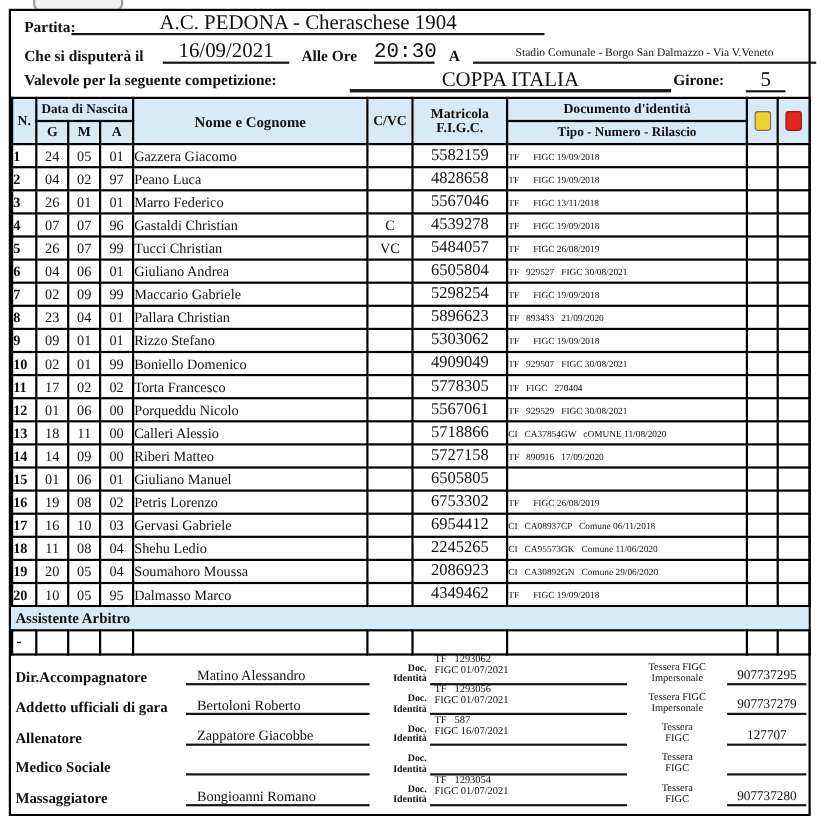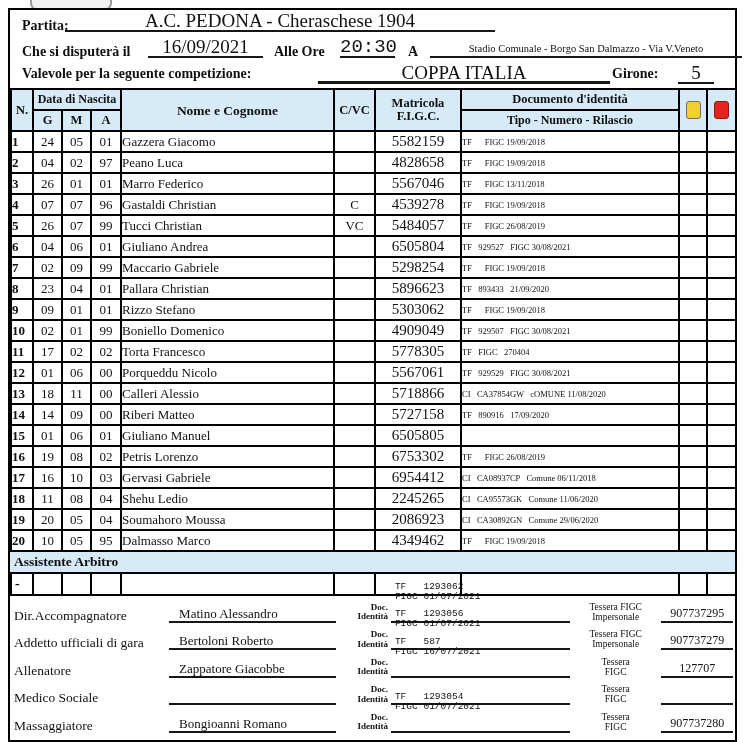--- a/index.html
+++ b/index.html
@@ -46,30 +46,30 @@
   
   .assist-bar {
     height:20px; background:var(--hdr-bg); font-weight:bold; font-size:13.5px;
     line-height:20px; padding-left:4px; box-sizing:border-box;
   }
   table.assistrow tr { height:22px; }
   table.assistrow td.dash { font-weight:bold; font-size:14px; padding-left:3px; }
   
   .staff { padding-top:2px; }
   .srow { display:flex; align-items:flex-end; height:27.5px; box-sizing:border-box; padding:0 2px 3px 4px; }
-  .srole { width:152px; font-weight:normal; font-size:13.5px; line-height:15px; white-space:nowrap; }
+  .srole { width:152px; font-weight:bold; font-size:13.5px; line-height:15px; white-space:nowrap; }
   .sname {
     width:168px; margin-left:4px; border-bottom:2px solid #161616;
     font-size:13px; height:17px; line-height:16px; padding-left:10px; box-sizing:border-box; white-space:nowrap;
   }
   .sdoclabel { width:46px; margin-left:6px; font-weight:bold; font-size:9px; line-height:9.5px; text-align:right; margin-bottom:1px; }
   .sdocvalue {
     width:180px; margin-left:3px; border-bottom:2px solid #161616; box-sizing:border-box;
-    font-size:9.5px; line-height:10px; padding-left:4px; padding-bottom:19px; min-height:21px;
-    display:flex; flex-direction:column; justify-content:flex-end; white-space:pre;font-family:Liberation Mono, monospace;
+    font-size:9.5px; line-height:10px; padding-left:4px; padding-bottom:6px; min-height:21px;
+    display:flex; flex-direction:column; justify-content:flex-end; white-space:pre;
   }
   .stesslabel { width:84px; margin-left:4px; font-weight:normal; font-size:9.5px; line-height:10px; text-align:center; margin-bottom:1px; }
   .stessvalue {
     width:72px; margin-left:4px; border-bottom:2px solid #161616; box-sizing:border-box;
     font-size:12px; text-align:center; height:17px; line-height:15px;
   }
 </style>
 </head>
 <body>
 

